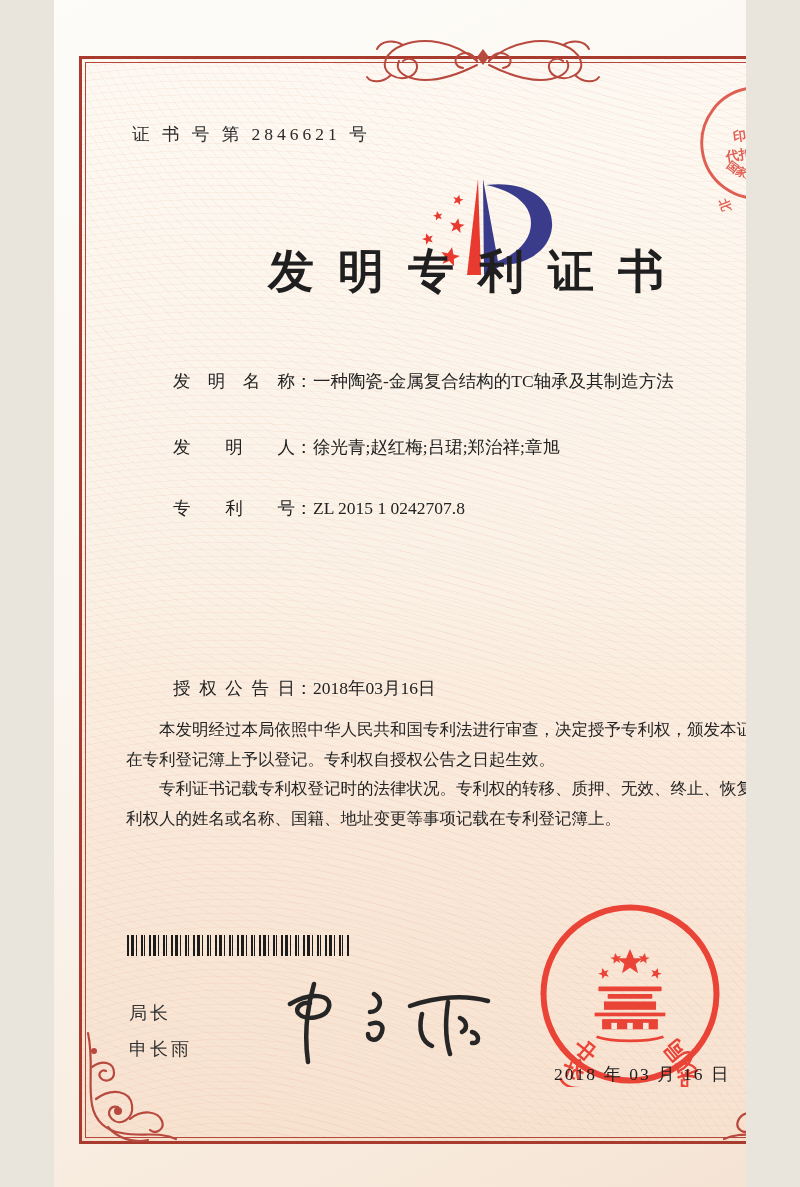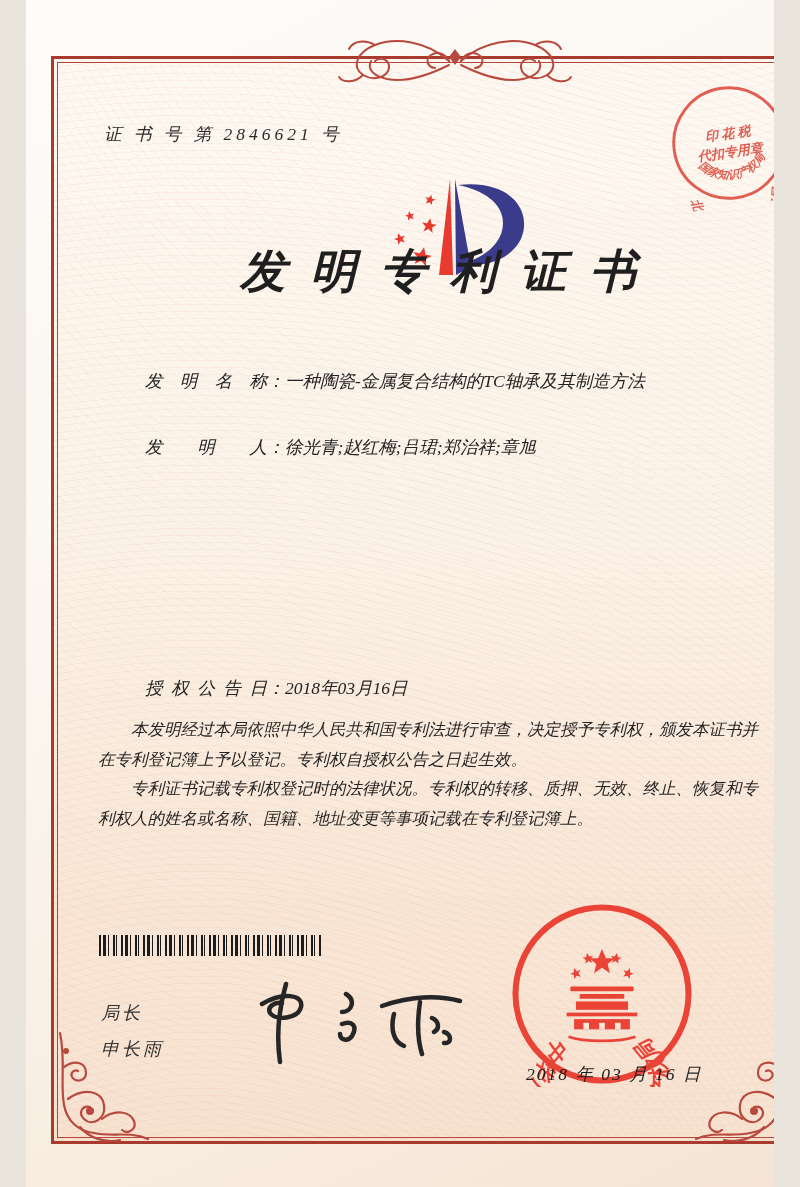--- a/index.html
+++ b/index.html
@@ -1,18 +1,18 @@
 <!DOCTYPE html>
 <html><head>
 <meta charset="utf-8">
 <style>
   html,body{margin:0;padding:0;}
   body{font-family:"Liberation Serif","DejaVu Serif",serif;background:#e9e4dc;}
-  .page{position:relative;width:748px;height:1187px;margin:0 auto;overflow:hidden;
-    background:linear-gradient(155deg,#fdfcf9 0%,#fbf6ef 45%,#f8ecdf 80%,#f5e4d4 100%);font-style:italic;}
+  .page{position:relative;width:692px;height:1187px;margin:0 auto;overflow:hidden;
+    background:linear-gradient(155deg,#fdfcf9 0%,#fbf6ef 45%,#f8ecdf 80%,#f5e4d4 100%);}
   
   .frame{position:absolute;left:25px;top:56px;width:742px;height:1088px;
     border:3px solid #a93a2e;box-sizing:border-box;
     background:
       repeating-radial-gradient(circle at 20% 130%, rgba(228,152,128,0) 0 6px, rgba(228,152,128,.10) 6px 7px),
       repeating-radial-gradient(circle at 85% -30%, rgba(228,152,128,0) 0 7px, rgba(226,148,124,.08) 7px 8px),
       linear-gradient(180deg,#fdf9f2 0%,#fbf2e7 45%,#f9e7d7 75%,#f7e2d0 100%);}
   .frame::after{content:"";position:absolute;inset:3px;border:1.5px solid #b5463a;pointer-events:none;}
   .txt{position:absolute;color:#2b2b2b;}
   .cert-no{left:50px;top:63px;font-size:17.5px;letter-spacing:4px;}
@@ -107,20 +107,23 @@
     </svg>
 
     <div class="txt title">发明专利证书</div>
 
     <div class="field" style="top:310px;">
       <span class="flabel">发明名称</span><span class="fsep">：</span><span>一种陶瓷-金属复合结构的TC轴承及其制造方法</span>
     </div>
     <div class="field" style="top:376px;">
       <span class="flabel">发明人</span><span class="fsep">：</span><span>徐光青;赵红梅;吕珺;郑治祥;章旭</span>
     </div>
+    <div class="field" style="top:437px;">
+      <span class="flabel">专利号</span><span class="fsep">：</span><span>ZL 2015 1 0242707.8</span>
+    </div>
     <div class="field" style="top:617px;">
       <span class="flabel">授权公告日</span><span class="fsep">：</span><span>2018年03月16日</span>
     </div>
 
     <div class="paras">
       <p>本发明经过本局依照中华人民共和国专利法进行审查，决定授予专利权，颁发本证书并在专利登记簿上予以登记。专利权自授权公告之日起生效。</p>
       <p>专利证书记载专利权登记时的法律状况。专利权的转移、质押、无效、终止、恢复和专利权人的姓名或名称、国籍、地址变更等事项记载在专利登记簿上。</p>
     </div>
 
     <div class="barcode"></div>

